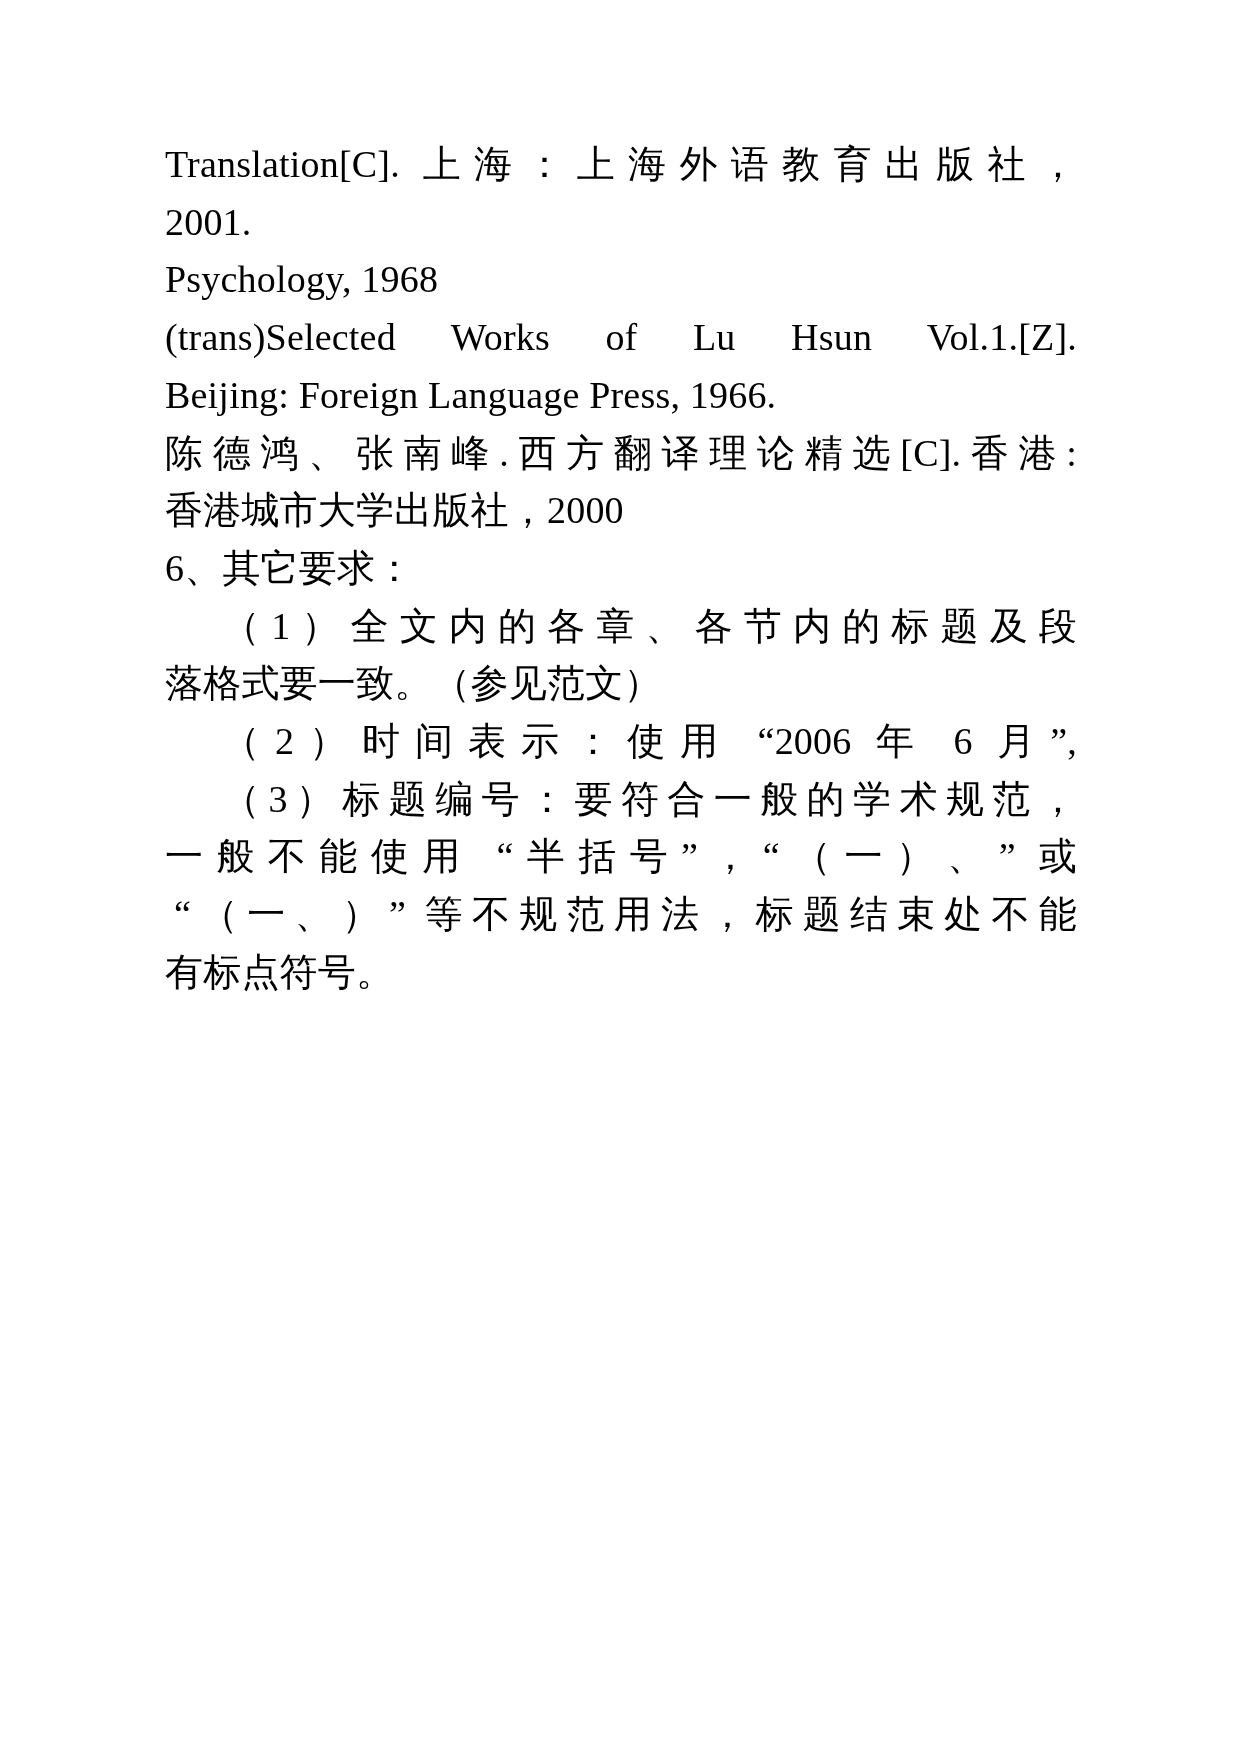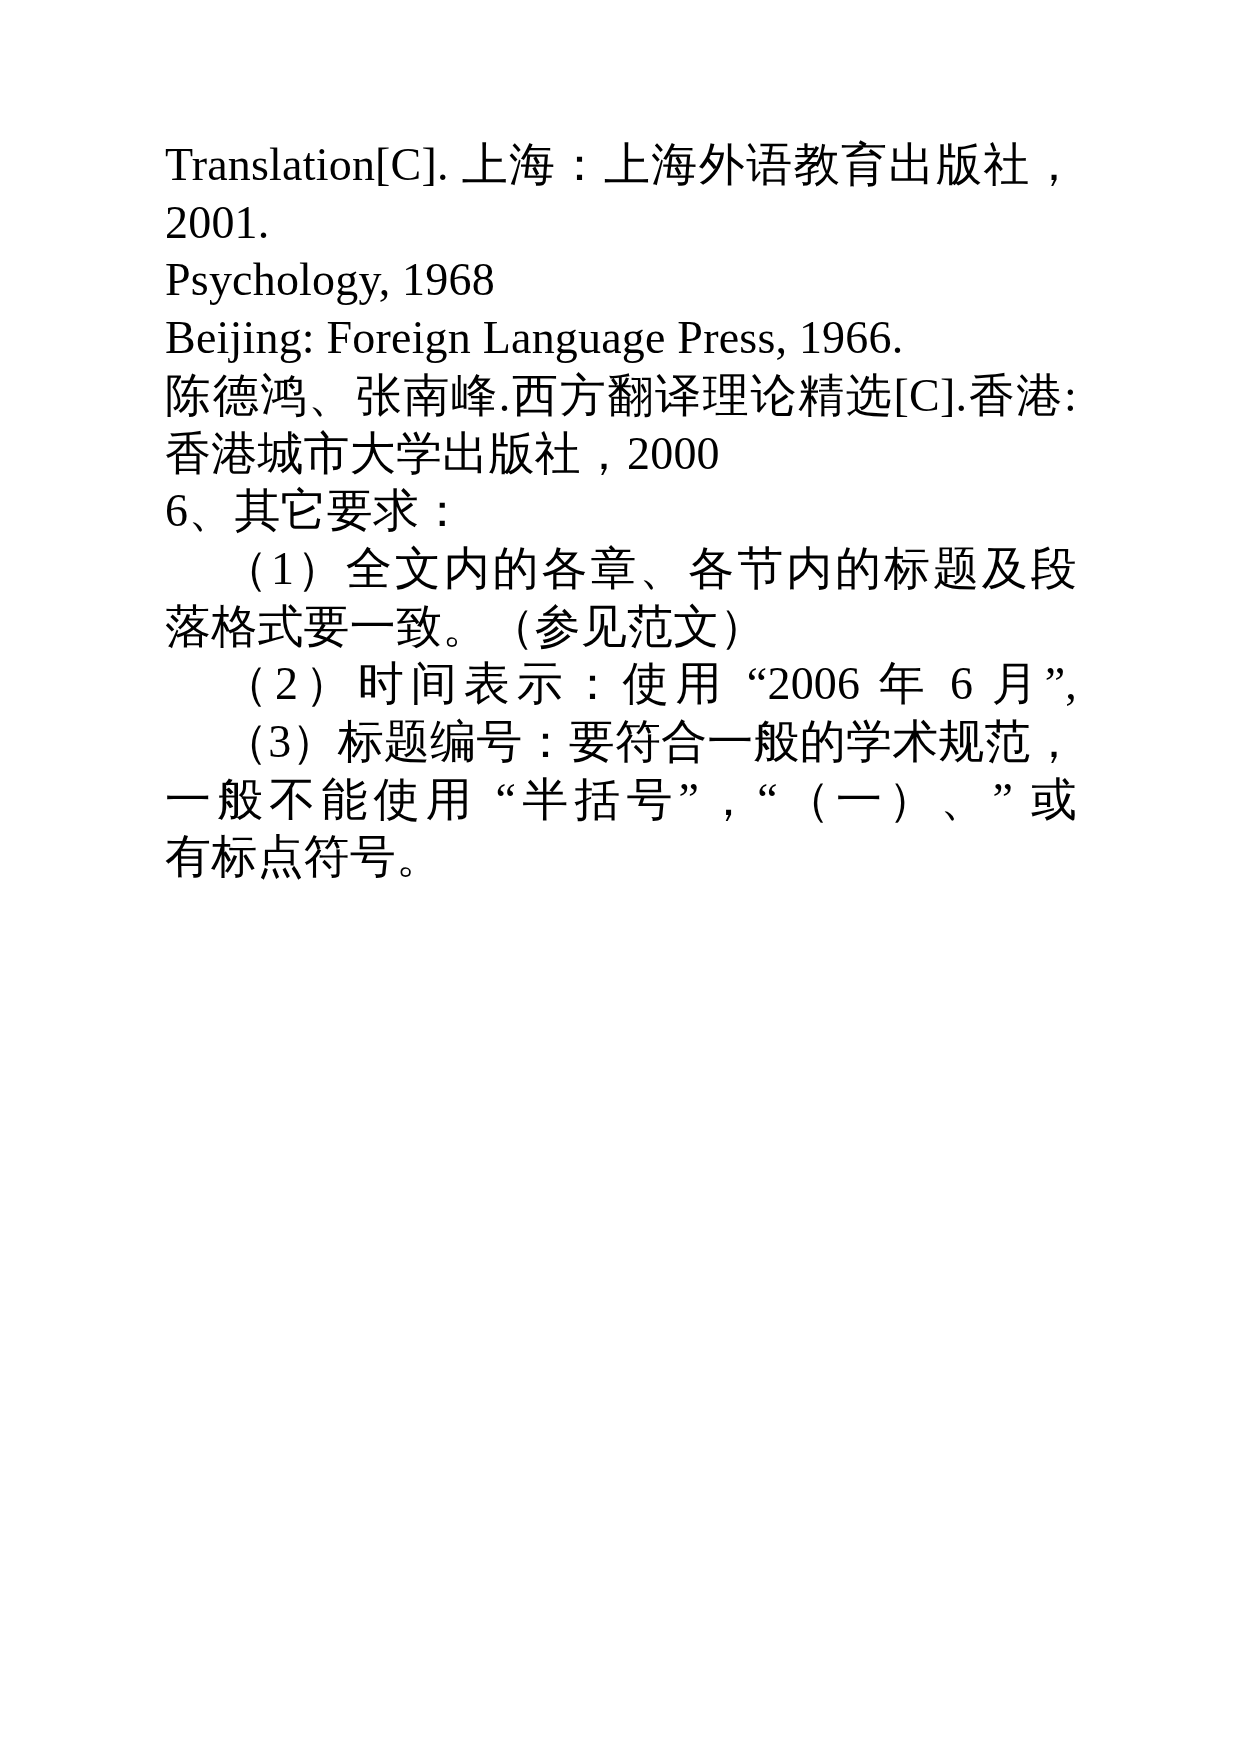--- a/index.html
+++ b/index.html
@@ -18,21 +18,21 @@
   .page {
     position: absolute;
     inset: 0;
     background: #ffffff;
   }
   .textblock {
     position: absolute;
     left: 165px;
     top: 136px;
     width: 912px;
-    font-size: 46px;
+    font-size: 38px;
     line-height: 57.7px;
     letter-spacing: 0.2px;
   }
   .line {
     min-height: 57.7px;
     text-align: left;
   }
   .just {
     text-align: justify;
     text-align-last: justify;
@@ -45,24 +45,26 @@
   }
 </style>
 </head>
 <body>
 
 <div class="page">
   <div class="textblock">
     <div class="line just">Translation[C]. 上海：上海外语教育出版社，</div>
     <div class="line">2001.</div>
     <div class="line">Psychology, 1968</div>
+    <div class="line just">(trans)Selected Works of Lu Hsun Vol.1.[Z].</div>
     <div class="line">Beijing: Foreign Language Press, 1966.</div>
     <div class="line just">陈德鸿、张南峰.西方翻译理论精选[C].香港:</div>
     <div class="line">香港城市大学出版社，2000</div>
     <div class="line">6、其它要求：</div>
     <div class="line ind just">（1）全文内的各章、各节内的标题及段</div>
     <div class="line">落格式要一致。（参见范文）</div>
     <div class="line ind just">（2）时间表示：使用 “2006 年 6 月”,</div>
     <div class="line ind just">（3）标题编号：要符合一般的学术规范，</div>
     <div class="line just">一般不能使用 “半括号”，“（一）、” 或</div>
+    <div class="line ind-sm just">“（一、）” 等不规范用法，标题结束处不能</div>
     <div class="line">有标点符号。</div>
   </div>
 </div>
 
 </body></html>

